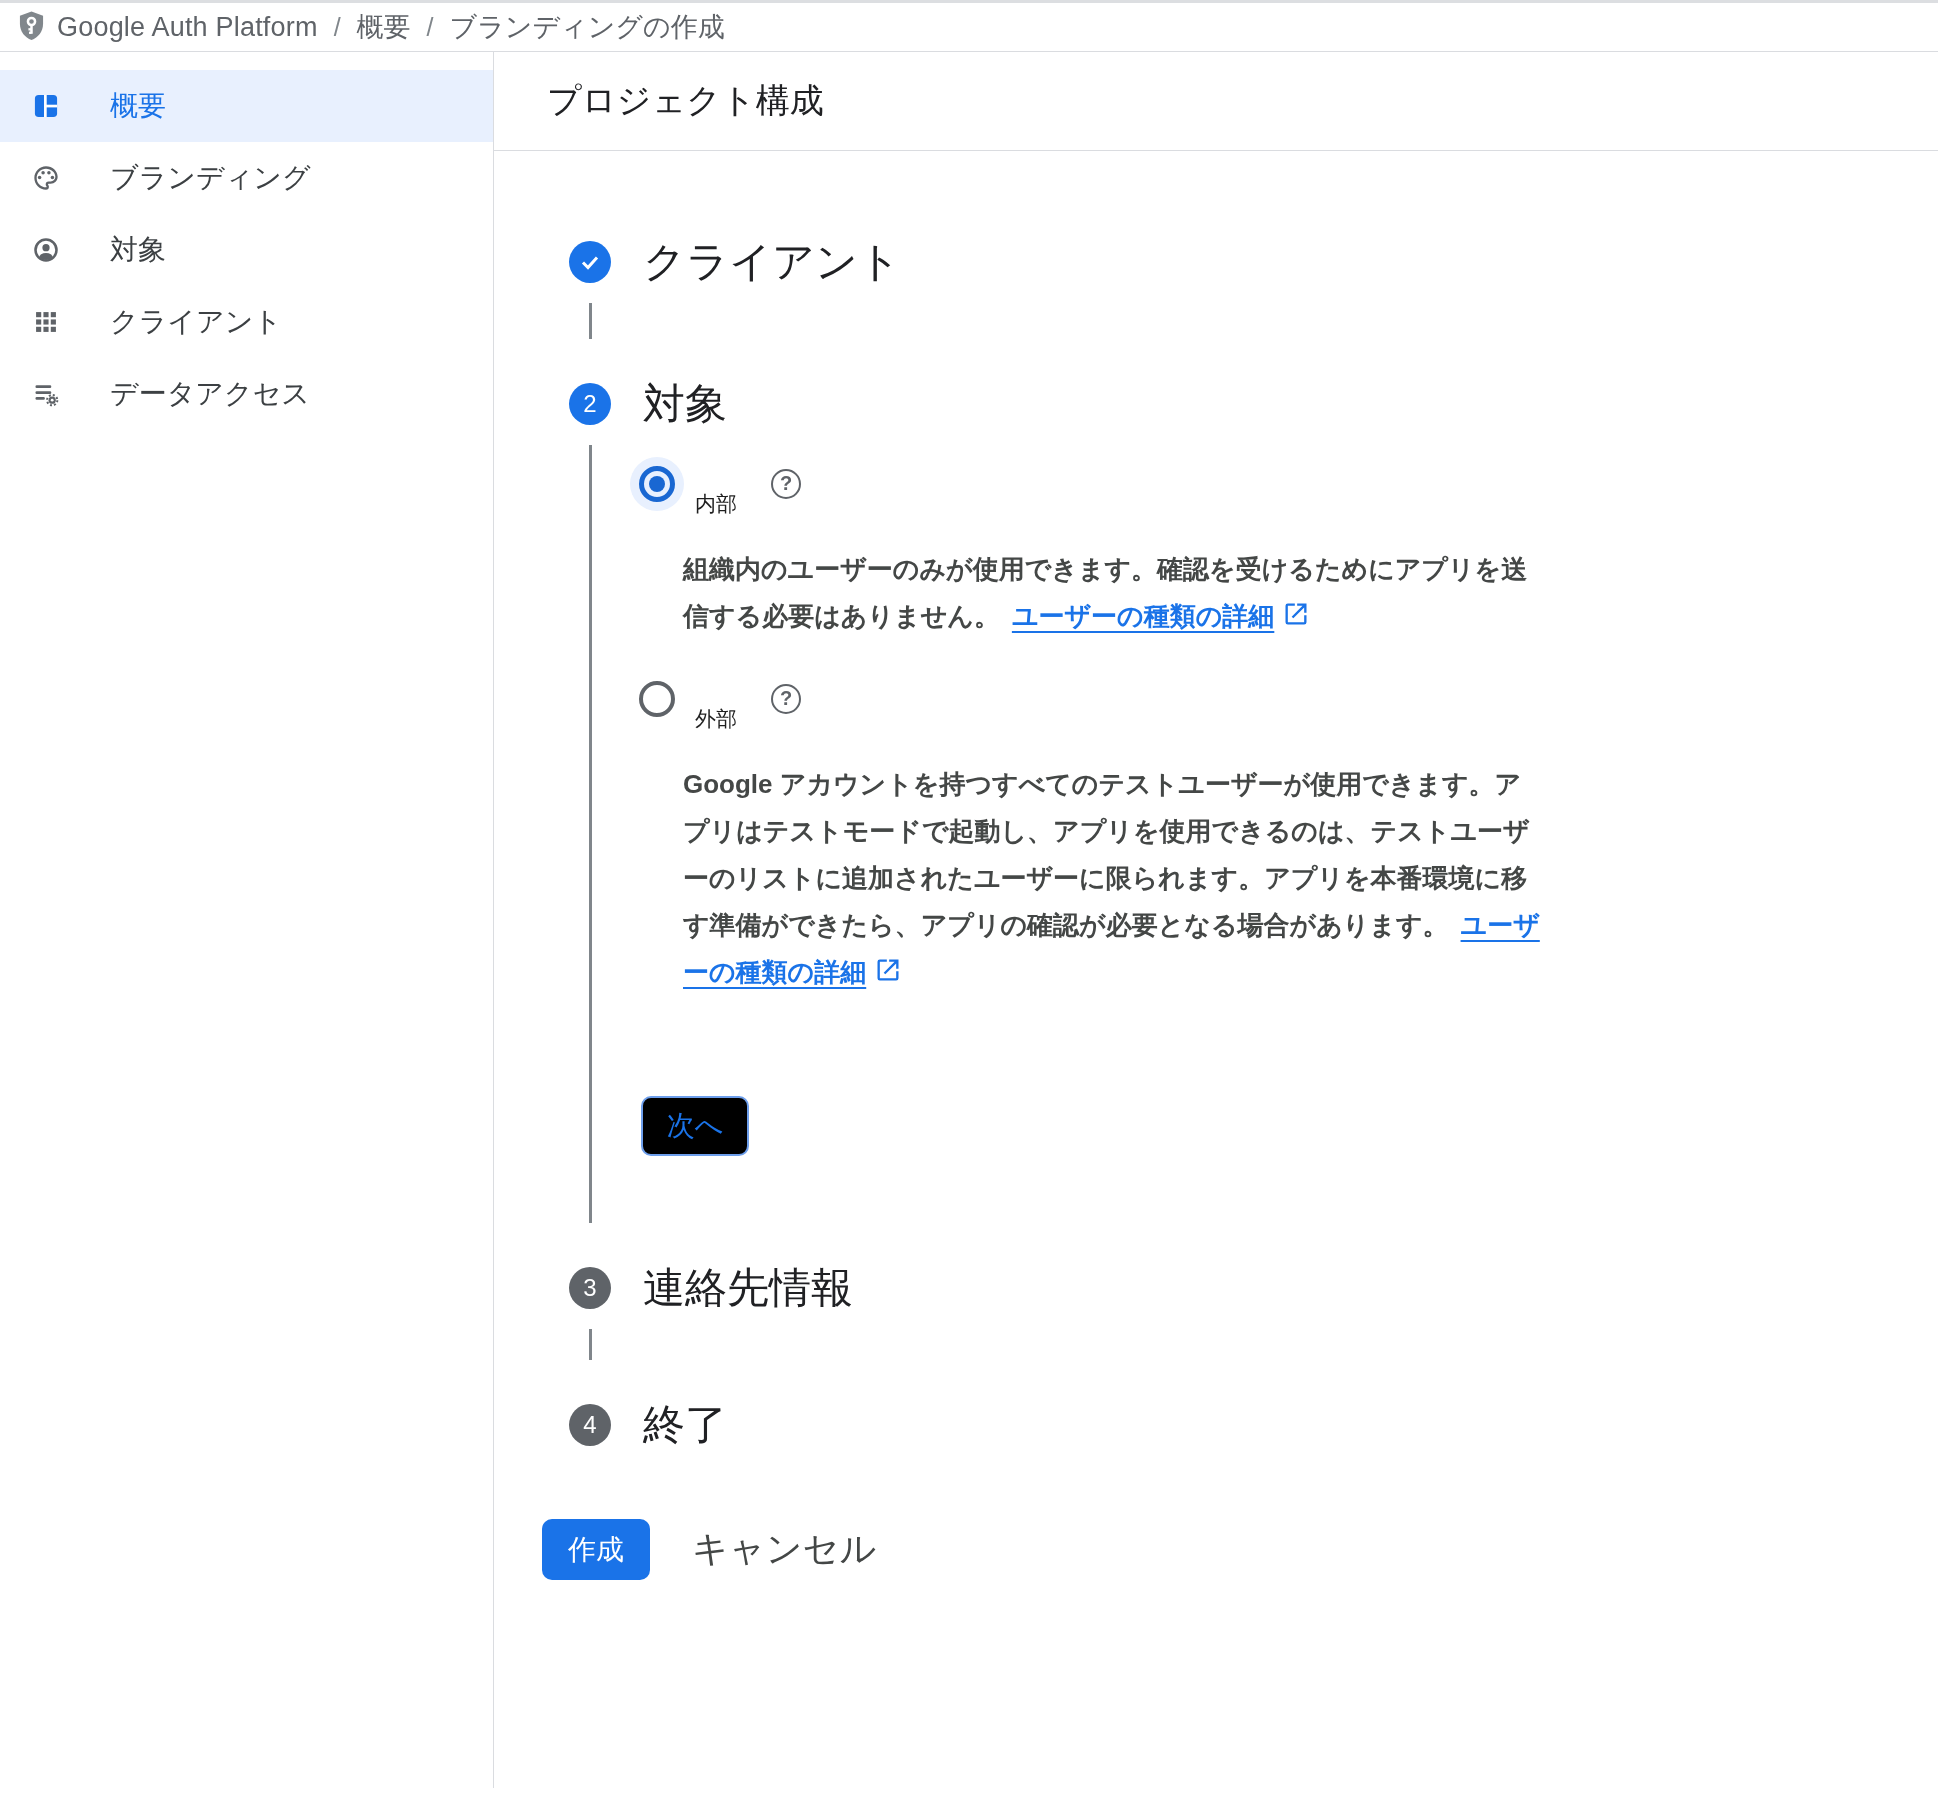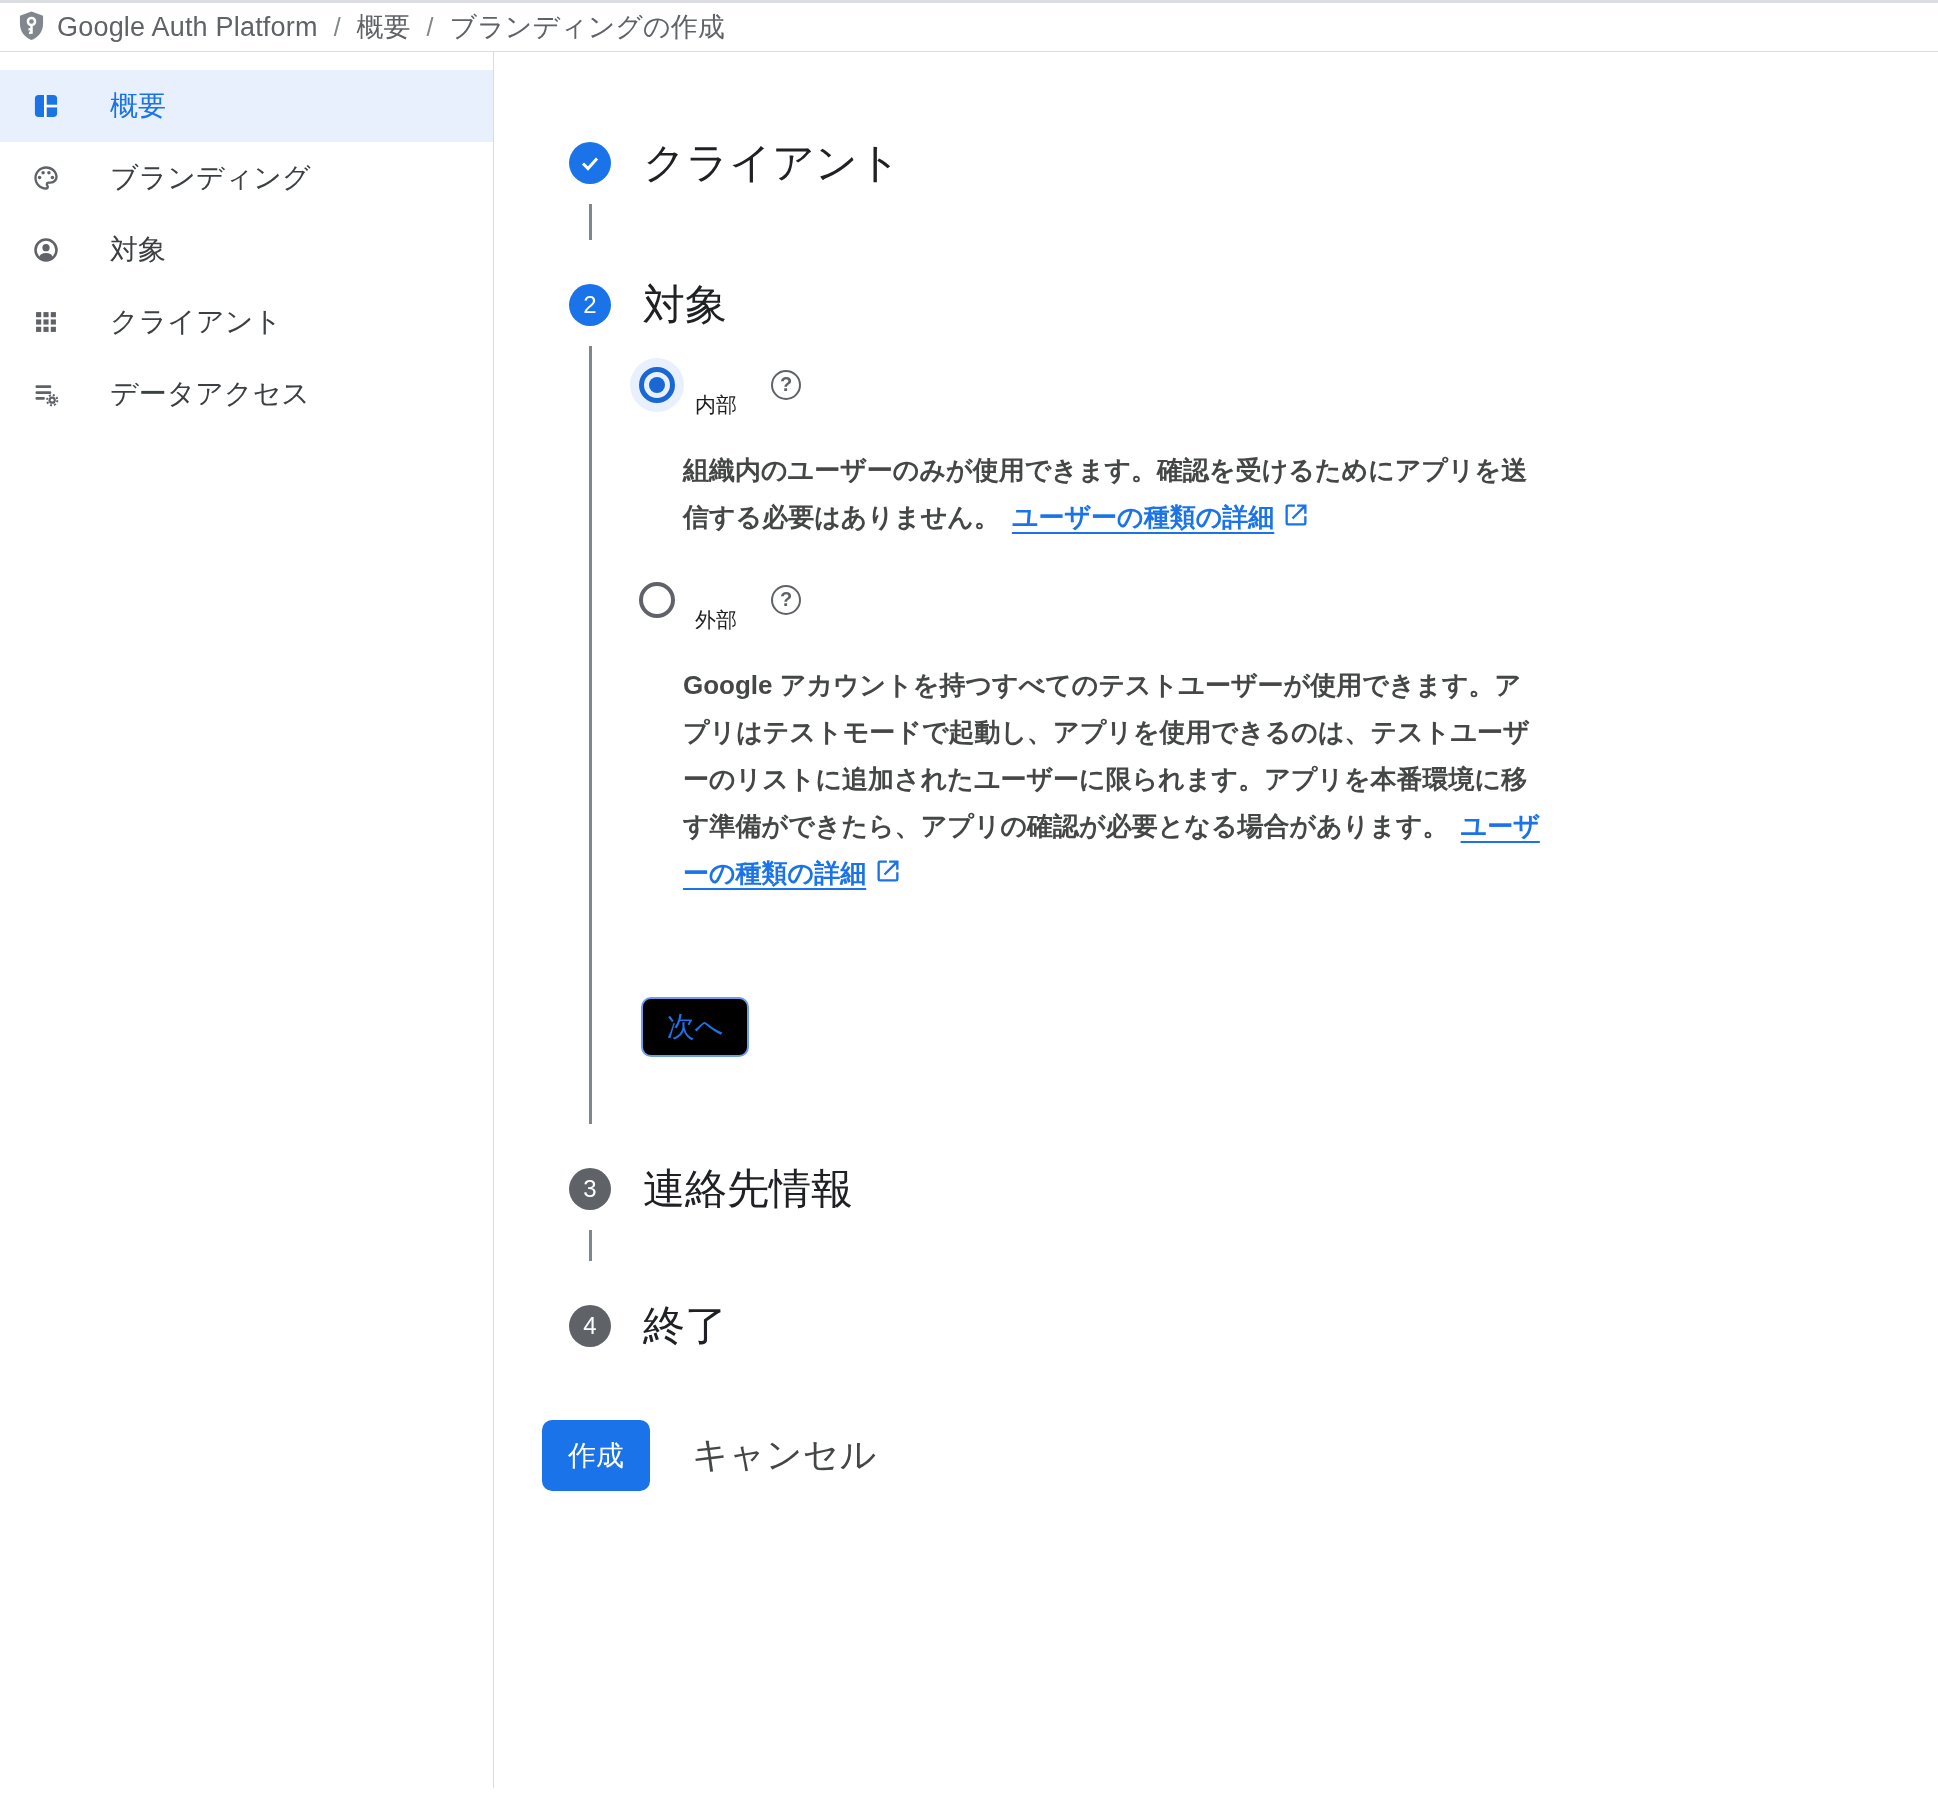--- a/index.html
+++ b/index.html
@@ -61,21 +61,21 @@
   .option-desc { margin:28px 0 0 40px; width:860px; font-size:26px; line-height:47px; color:#444746;font-weight:bold; }
   .desc-link { color:#1a73e8; text-decoration:underline; text-underline-offset:6px; margin-left:12px; cursor:pointer; }
   .ext-icon { width:28px; height:28px; display:inline-block; vertical-align:-3px; margin-left:8px; }
 
   .next-btn { margin:100px 0 0 -2px; width:108px; height:60px; border:2px solid #6d9eeb; background:#000000;
     color:#1a73e8; font-size:28px; border-radius:10px; display:flex; align-items:center; justify-content:center;
     cursor:pointer; font-family:inherit; }
 
   
   .actions { display:flex; align-items:center; margin:73px 0 0 48px; padding-bottom:120px; }
-  .create-btn { min-width:106px; height:71px; padding:0 26px; background:#1a73e8; color:#fff; font-size:28px;
+  .create-btn { min-width:106px; height:61px; padding:0 26px; background:#1a73e8; color:#fff; font-size:28px;
     border:none; border-radius:10px; cursor:pointer; font-family:inherit; }
   .cancel-btn { margin-left:42px; background:none; border:none; font-size:36px; color:#444746;
     cursor:pointer; font-family:inherit; }
 </style>
 </head>
 <body>
 
 <div class="topbar">
   <svg class="brand-icon" viewBox="0 0 28 34">
     <path d="M14 1 26 5.4v8.3c0 8.2-5.1 14.2-12 16.9C7.1 27.9 2 21.9 2 13.7V5.4z" fill="#81878c"></path>
@@ -156,20 +156,23 @@
         <circle cx="17.3" cy="17.3" r="3.1" fill="#5f6368"></circle>
         <circle cx="17.3" cy="17.3" r="4.4" fill="none" stroke="#5f6368" stroke-width="1.7" stroke-dasharray="1.7 1.76"></circle>
         <circle cx="17.3" cy="17.3" r="1.2" fill="#fff"></circle>
       </svg>
       <span class="nav-label">データアクセス</span>
     </div>
 
   </div>
 
   <div class="main">
+    <div class="page-title-bar">
+      <span class="page-title">プロジェクト構成</span>
+    </div>
 
     <div class="stepper">
 
       <div class="step step-1">
         <div class="step-rail">
           <div class="step-circle completed">
             <svg width="24" height="24" viewBox="0 0 24 24">
                 <polyline points="5,12.5 10,17.5 19,7.5" fill="none" stroke="#fff" stroke-width="3"></polyline>
               </svg>
           </div>

